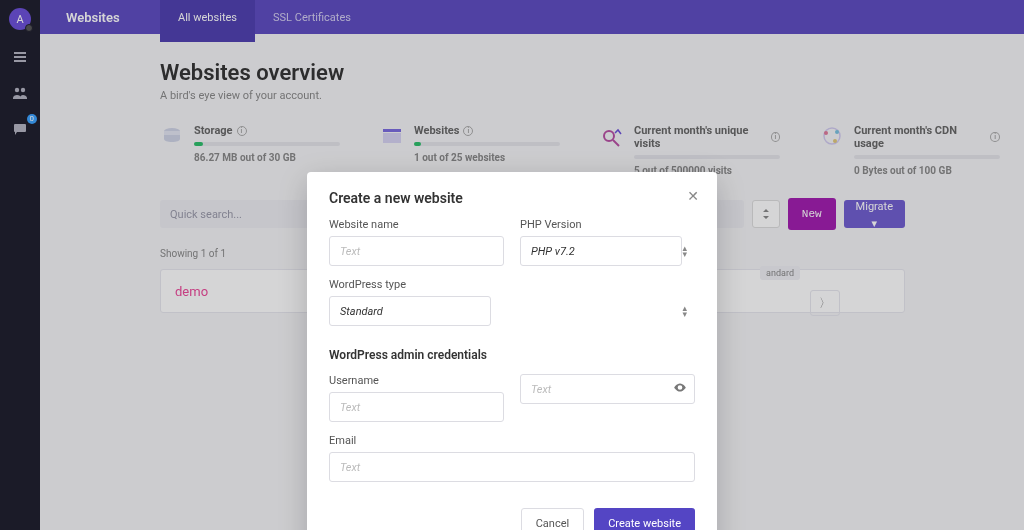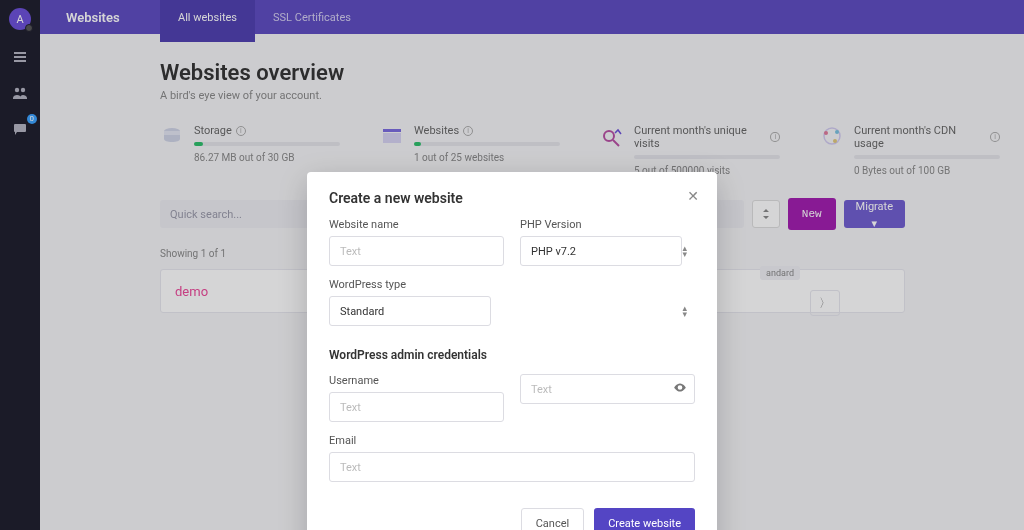--- a/index.html
+++ b/index.html
@@ -12,21 +12,21 @@
   .rail-ico .badge { position:absolute; top:-6px; right:-8px; background:#3aa1ff; color:#fff; font-size:8px; padding:0 3px; border-radius:6px; line-height:10px;}
   .main { flex:1; display:flex; flex-direction:column; }
   .topbar { height:34px; background:#5d4bc1; display:flex; align-items:center; color:#fff; }
   .topbar .brand { width:120px; padding-left:26px; font-size:13px; font-weight:600; }
   .topbar .tab { padding:0 18px; height:50px; display:flex; align-items:center; font-size:11px; color:#d4cef0; cursor:pointer;}
   .topbar .tab.active { background:#4f3fb0; color:#fff;}
   .content { flex:1; padding:26px 0 0 120px; position:relative; }
   .h1 { font-size:22px; font-weight:600; color:#333; }
   .sub { font-size:11px; color:#888; margin-top:4px;}
   .stats { display:flex; gap:40px; margin-top:22px; }
-  .stat { display:flex; gap:10px; width:180px;}
+  .stat { display:flex; gap:10px; width:180px;font-weight:bold;}
   .stat-ico { width:24px; height:24px; display:flex; align-items:center; justify-content:center; font-size:18px;}
   .stat-body { flex:1; }
   .stat-label { font-size:11px; color:#666; display:flex; align-items:center; gap:4px;}
   .stat-label .info { width:10px;height:10px;border:1px solid #aaa;border-radius:50%;display:inline-flex;align-items:center;justify-content:center;font-size:7px;color:#aaa;}
   .stat-bar { height:4px; background:#e4e4ea; border-radius:2px; margin-top:5px; position:relative;}
   .stat-bar .fill { position:absolute; left:0; top:0; bottom:0; width:6%; background:#2bbf6a; border-radius:2px;}
   .stat-val { font-size:10px; color:#888; margin-top:6px;}
   .toolbar { display:flex; align-items:center; margin-top:22px; width:745px; gap:8px;}
   .search { flex:1; height:28px; background:#ededf2; border-radius:3px; padding:0 10px; font-size:11px; color:#9a9aaa; display:flex; align-items:center;}
   .dd { width:28px; height:28px; background:#fff; border:1px solid #ddd; border-radius:3px; display:flex; align-items:center; justify-content:center; font-size:10px; color:#888;}
@@ -39,21 +39,21 @@
   .row .arrow { width:30px; height:26px; border:1px solid #e7e7ee; border-radius:3px; display:flex; align-items:center; justify-content:center; font-size:12px; color:#888;}
   
   .overlay { position:fixed; inset:0; background:rgba(20,20,30,0.18);}
   .modal { position:fixed; left:307px; top:172px; width:410px; background:#fff; border-radius:4px; box-shadow:0 8px 30px rgba(0,0,0,0.2); padding:18px 22px 16px;}
   .modal h2 { font-size:14px; font-weight:600; color:#333;}
   .close { position:absolute; top:16px; right:18px; font-size:14px; color:#888; cursor:pointer;}
   .form-row { display:flex; gap:16px; margin-top:12px;}
   .field { flex:1; display:flex; flex-direction:column;}
   .field.full { width:100%; }
   .lbl { font-size:11px; color:#555; margin-bottom:5px;}
-  .inp { height:30px; border:1px solid #dcdce2; border-radius:3px; padding:0 10px; font-size:11px; color:#333; background:#fff;}
+  .inp { height:30px; border:1px solid #dcdce2; border-radius:3px; padding:0 10px; font-size:11px; color:#333; background:#fff;font-style:italic;}
   .inp::placeholder { color:#bbb;}
   .sel { position:relative;}
   .sel .caret { position:absolute; right:8px; top:50%; transform:translateY(-50%); font-size:9px; color:#888; line-height:6px;}
   .pw-wrap { position:relative;}
   .pw-wrap .eye { position:absolute; right:8px; top:50%; transform:translateY(-50%); color:#777;}
   .section-h { font-size:12px; font-weight:600; color:#333; margin-top:22px;}
   .modal-ftr { display:flex; justify-content:flex-end; gap:10px; margin-top:26px;}
   .btn-cancel { height:30px; padding:0 14px; background:#fff; border:1px solid #dcdce2; border-radius:3px; font-size:11px; color:#555; cursor:pointer;}
   .btn-create { height:30px; padding:0 14px; background:#5445c4; border:none; border-radius:3px; font-size:11px; color:#fff; cursor:pointer;}
 </style>

